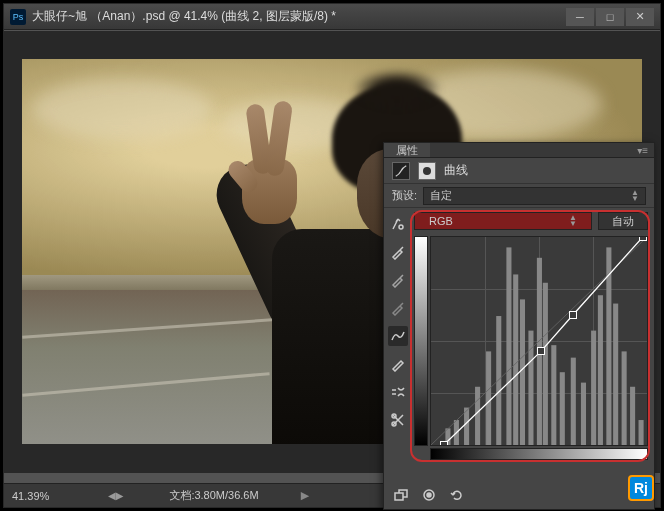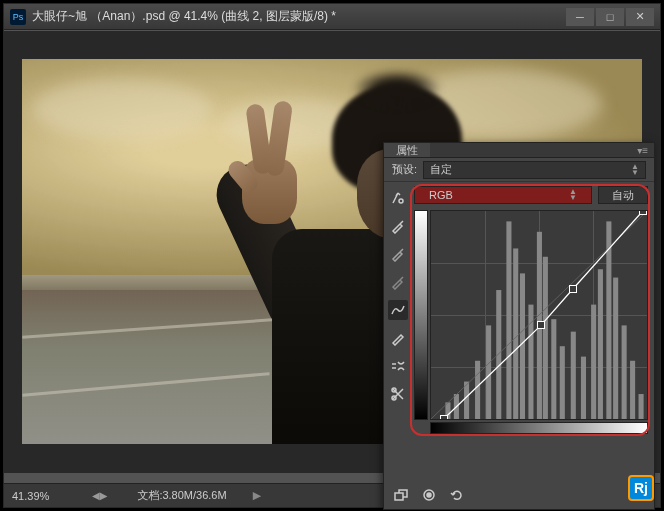--- a/index.html
+++ b/index.html
@@ -27,21 +27,21 @@
 .hair::before{content:"";position:absolute;left:20px;top:-15px;width:90px;height:40px;background:radial-gradient(#1a1510 30%,transparent 70%);filter:blur(3px)}
 .face{position:absolute;left:145px;top:70px;width:80px;height:90px;background:linear-gradient(#5a4838,#4a3828);border-radius:40% 40% 45% 45%}
 .body-p{position:absolute;left:60px;top:150px;width:220px;height:250px;background:linear-gradient(#1a1815,#0a0805);border-radius:30px 30px 0 0}
 .arm{position:absolute;left:30px;top:80px;width:60px;height:180px;background:linear-gradient(90deg,#1a1815,#2a2520);border-radius:30px;transform:rotate(-25deg)}
 .hand{position:absolute;left:10px;top:30px;width:90px;height:120px}
 .palm{position:absolute;left:20px;top:50px;width:55px;height:65px;background:linear-gradient(#9a7a5a,#7a5a3a);border-radius:30% 30% 40% 40%}
 .finger{position:absolute;width:18px;background:linear-gradient(#a8886a,#886848);border-radius:9px}
 .f1{left:28px;top:-5px;height:70px;transform:rotate(-8deg)}
 .f2{left:48px;top:-8px;height:75px;transform:rotate(8deg)}
 .f3{left:12px;top:50px;height:35px;transform:rotate(-40deg)}
-.statusbar{position:absolute;left:0;bottom:0;width:656px;height:24px;background:#383838;display:flex;align-items:center;padding:0 8px;color:#ccc;font-size:11px;gap:20px;border-top:1px solid #222}
+.statusbar{position:absolute;left:0;bottom:0;width:656px;height:24px;background:#383838;display:flex;align-items:center;padding:0 8px;color:#ccc;font-size:11px;gap:36px;border-top:1px solid #222}
 .zoom{width:60px}
 .arrows{color:#999;font-size:10px}
 .doc-info{margin-left:10px}
 .triangle{color:#888;margin-left:6px}
 .panel{position:absolute;right:5px;top:138px;width:272px;height:368px;background:#454545;border:1px solid #222;box-shadow:-2px 2px 8px rgba(0,0,0,0.5)}
 .panel-tab{height:15px;background:#383838;display:flex;align-items:center;border-bottom:1px solid #222}
 .tab{padding:0 12px;height:100%;display:flex;align-items:center;color:#ccc;font-size:11px;background:#454545}
 .tab-menu{margin-left:auto;padding:0 6px;color:#999;font-size:10px;cursor:pointer}
 .panel-header{height:26px;display:flex;align-items:center;padding:0 8px;gap:8px;border-bottom:1px solid #333}
 .adj-icon{width:18px;height:18px;background:#222;border:1px solid #666;display:flex;align-items:center;justify-content:center}
@@ -127,20 +127,29 @@
     <span class="arrows">◀▶</span>
     <span class="doc-info">文档:3.80M/36.6M</span>
     <span class="triangle">▶</span>
   </div>
 
   <div class="panel">
     <div class="panel-tab">
       <div class="tab">属性</div>
       <div class="tab-menu">▾≡</div>
     </div>
+    <div class="panel-header">
+      <div class="adj-icon">
+        <svg viewBox="0 0 16 16">
+            <path d="M2 14 Q6 12 8 8 T14 2" stroke="#ccc" fill="none" stroke-width="1.5"></path>
+          </svg>
+      </div>
+      <div class="mask-icon"></div>
+      <span class="panel-title">曲线</span>
+    </div>
     <div class="preset-row">
       <span class="preset-label">预设:</span>
       <div class="preset-select">
         <span>自定</span>
         <span class="sel-arrows">▲<br>▼</span>
       </div>
     </div>
     <div class="curves-body">
       <div class="tools-col">
         <div class="tool">

